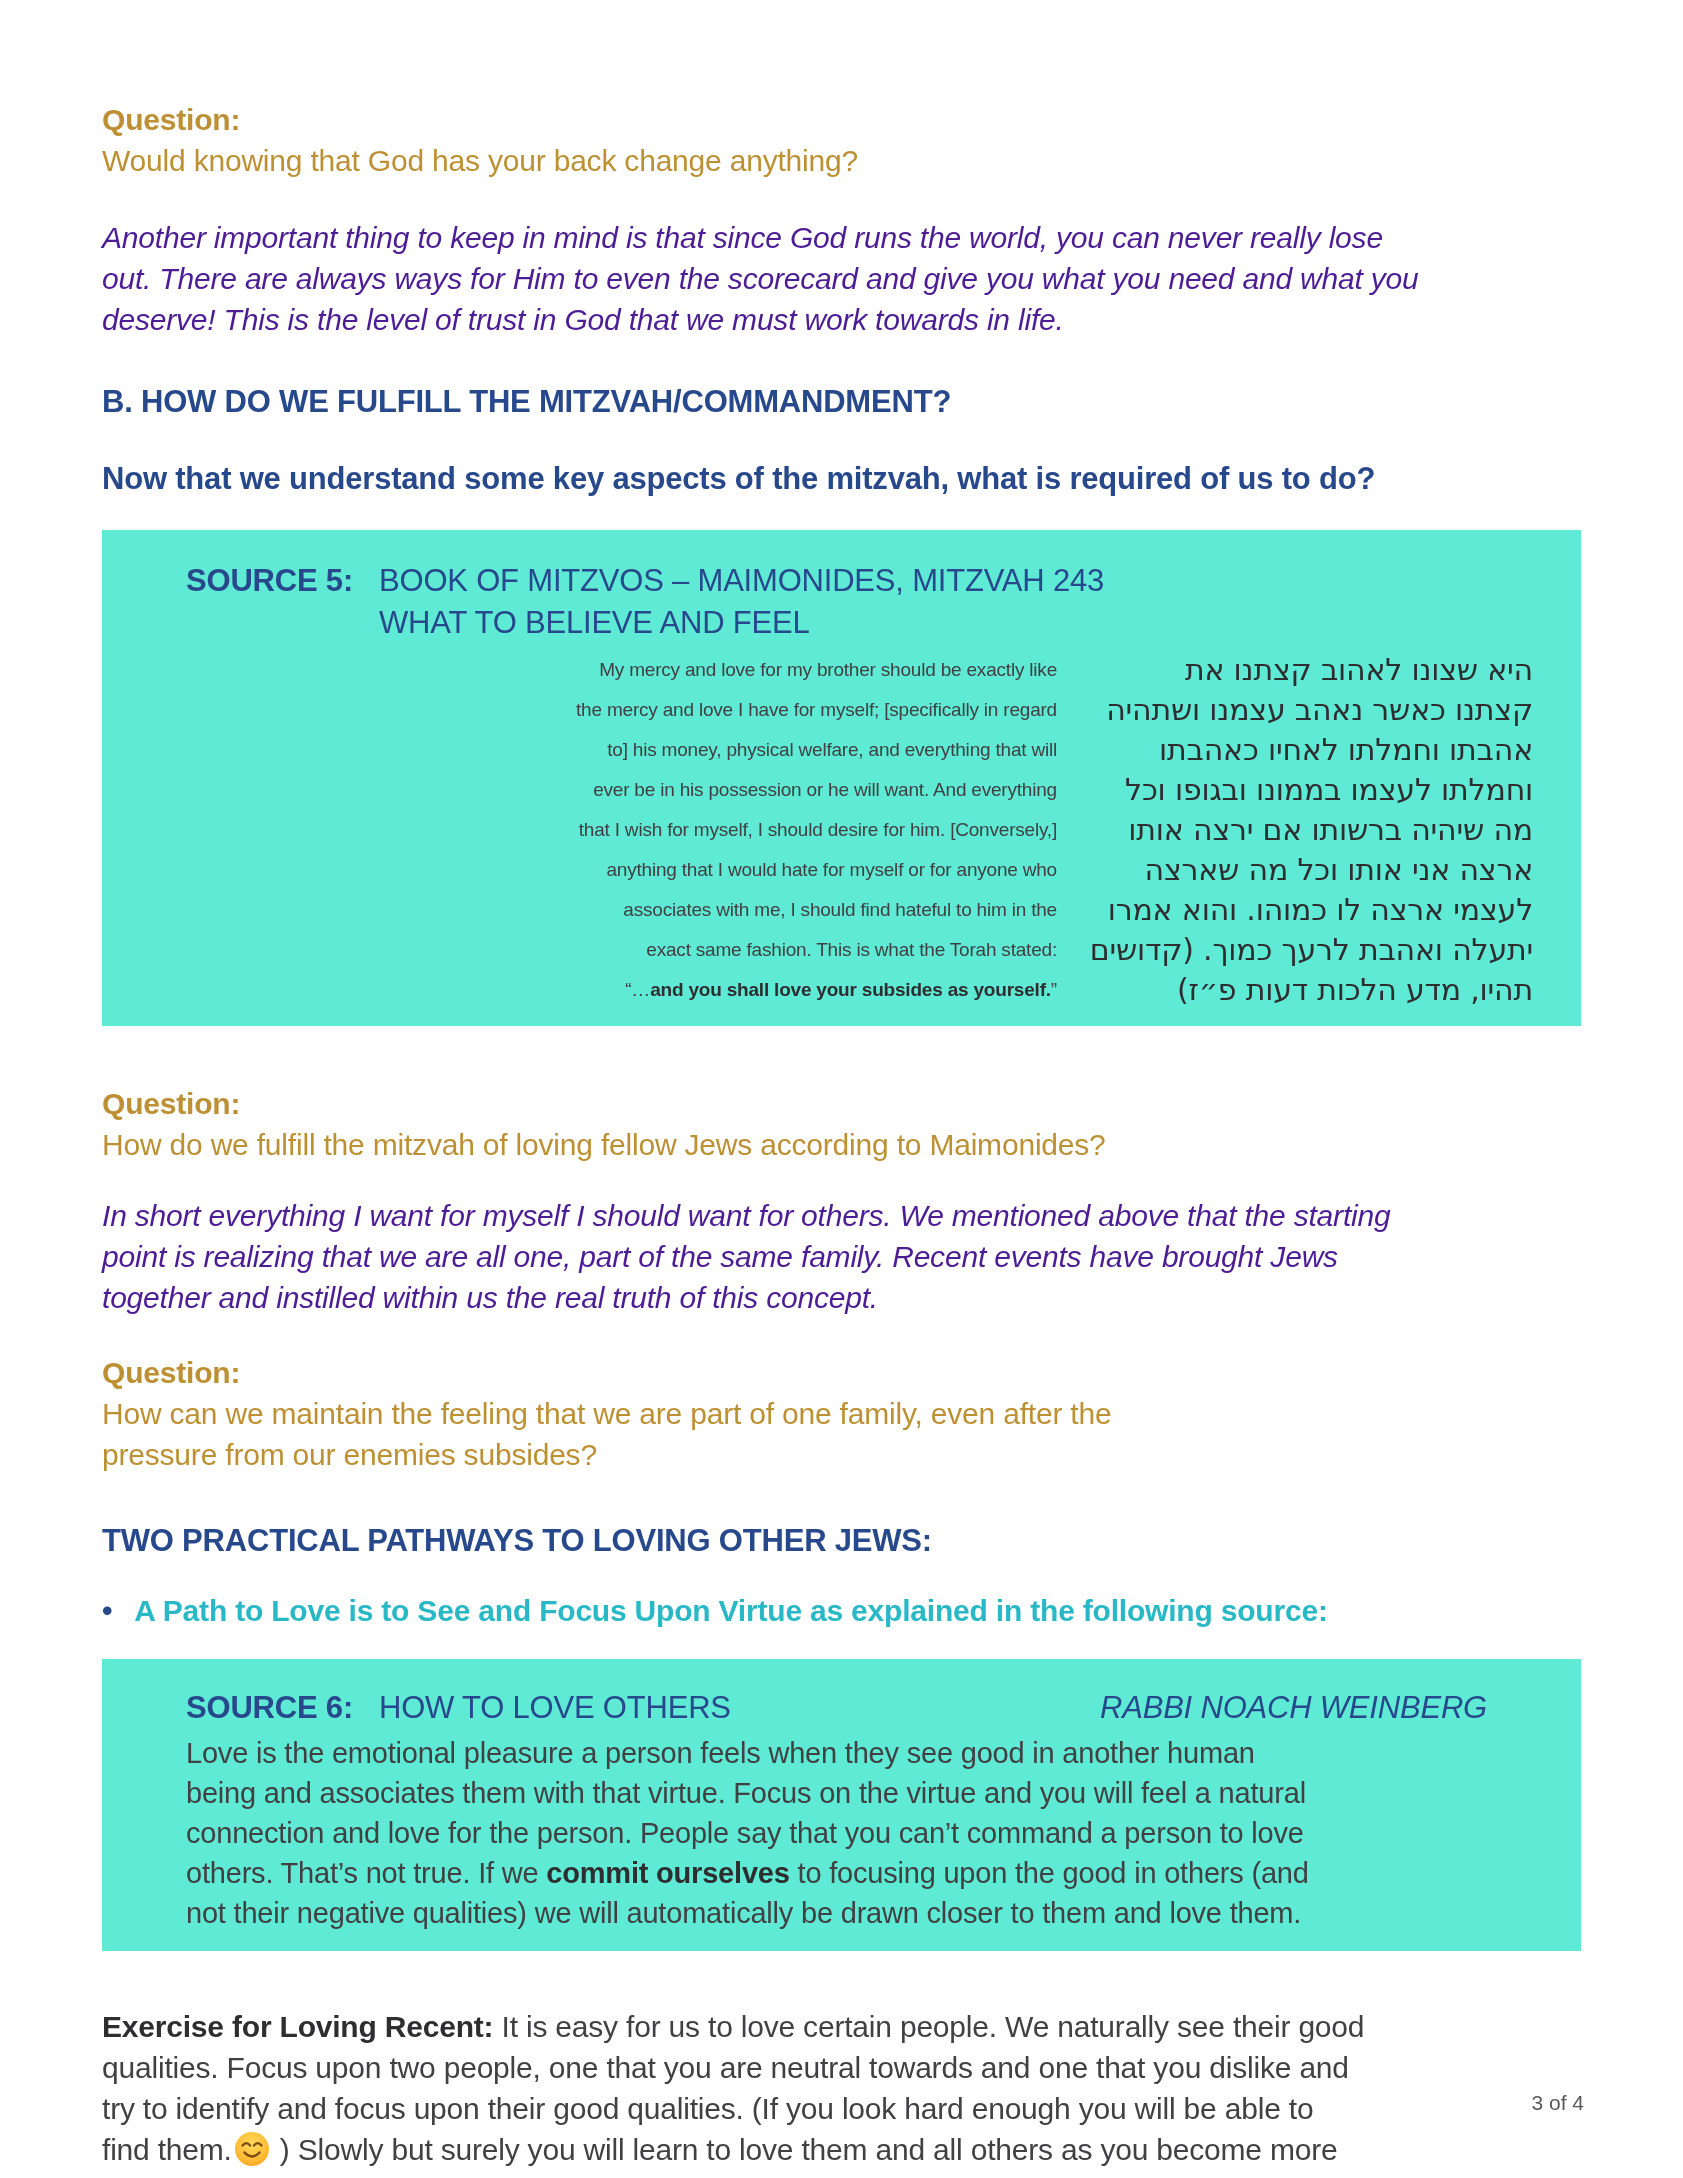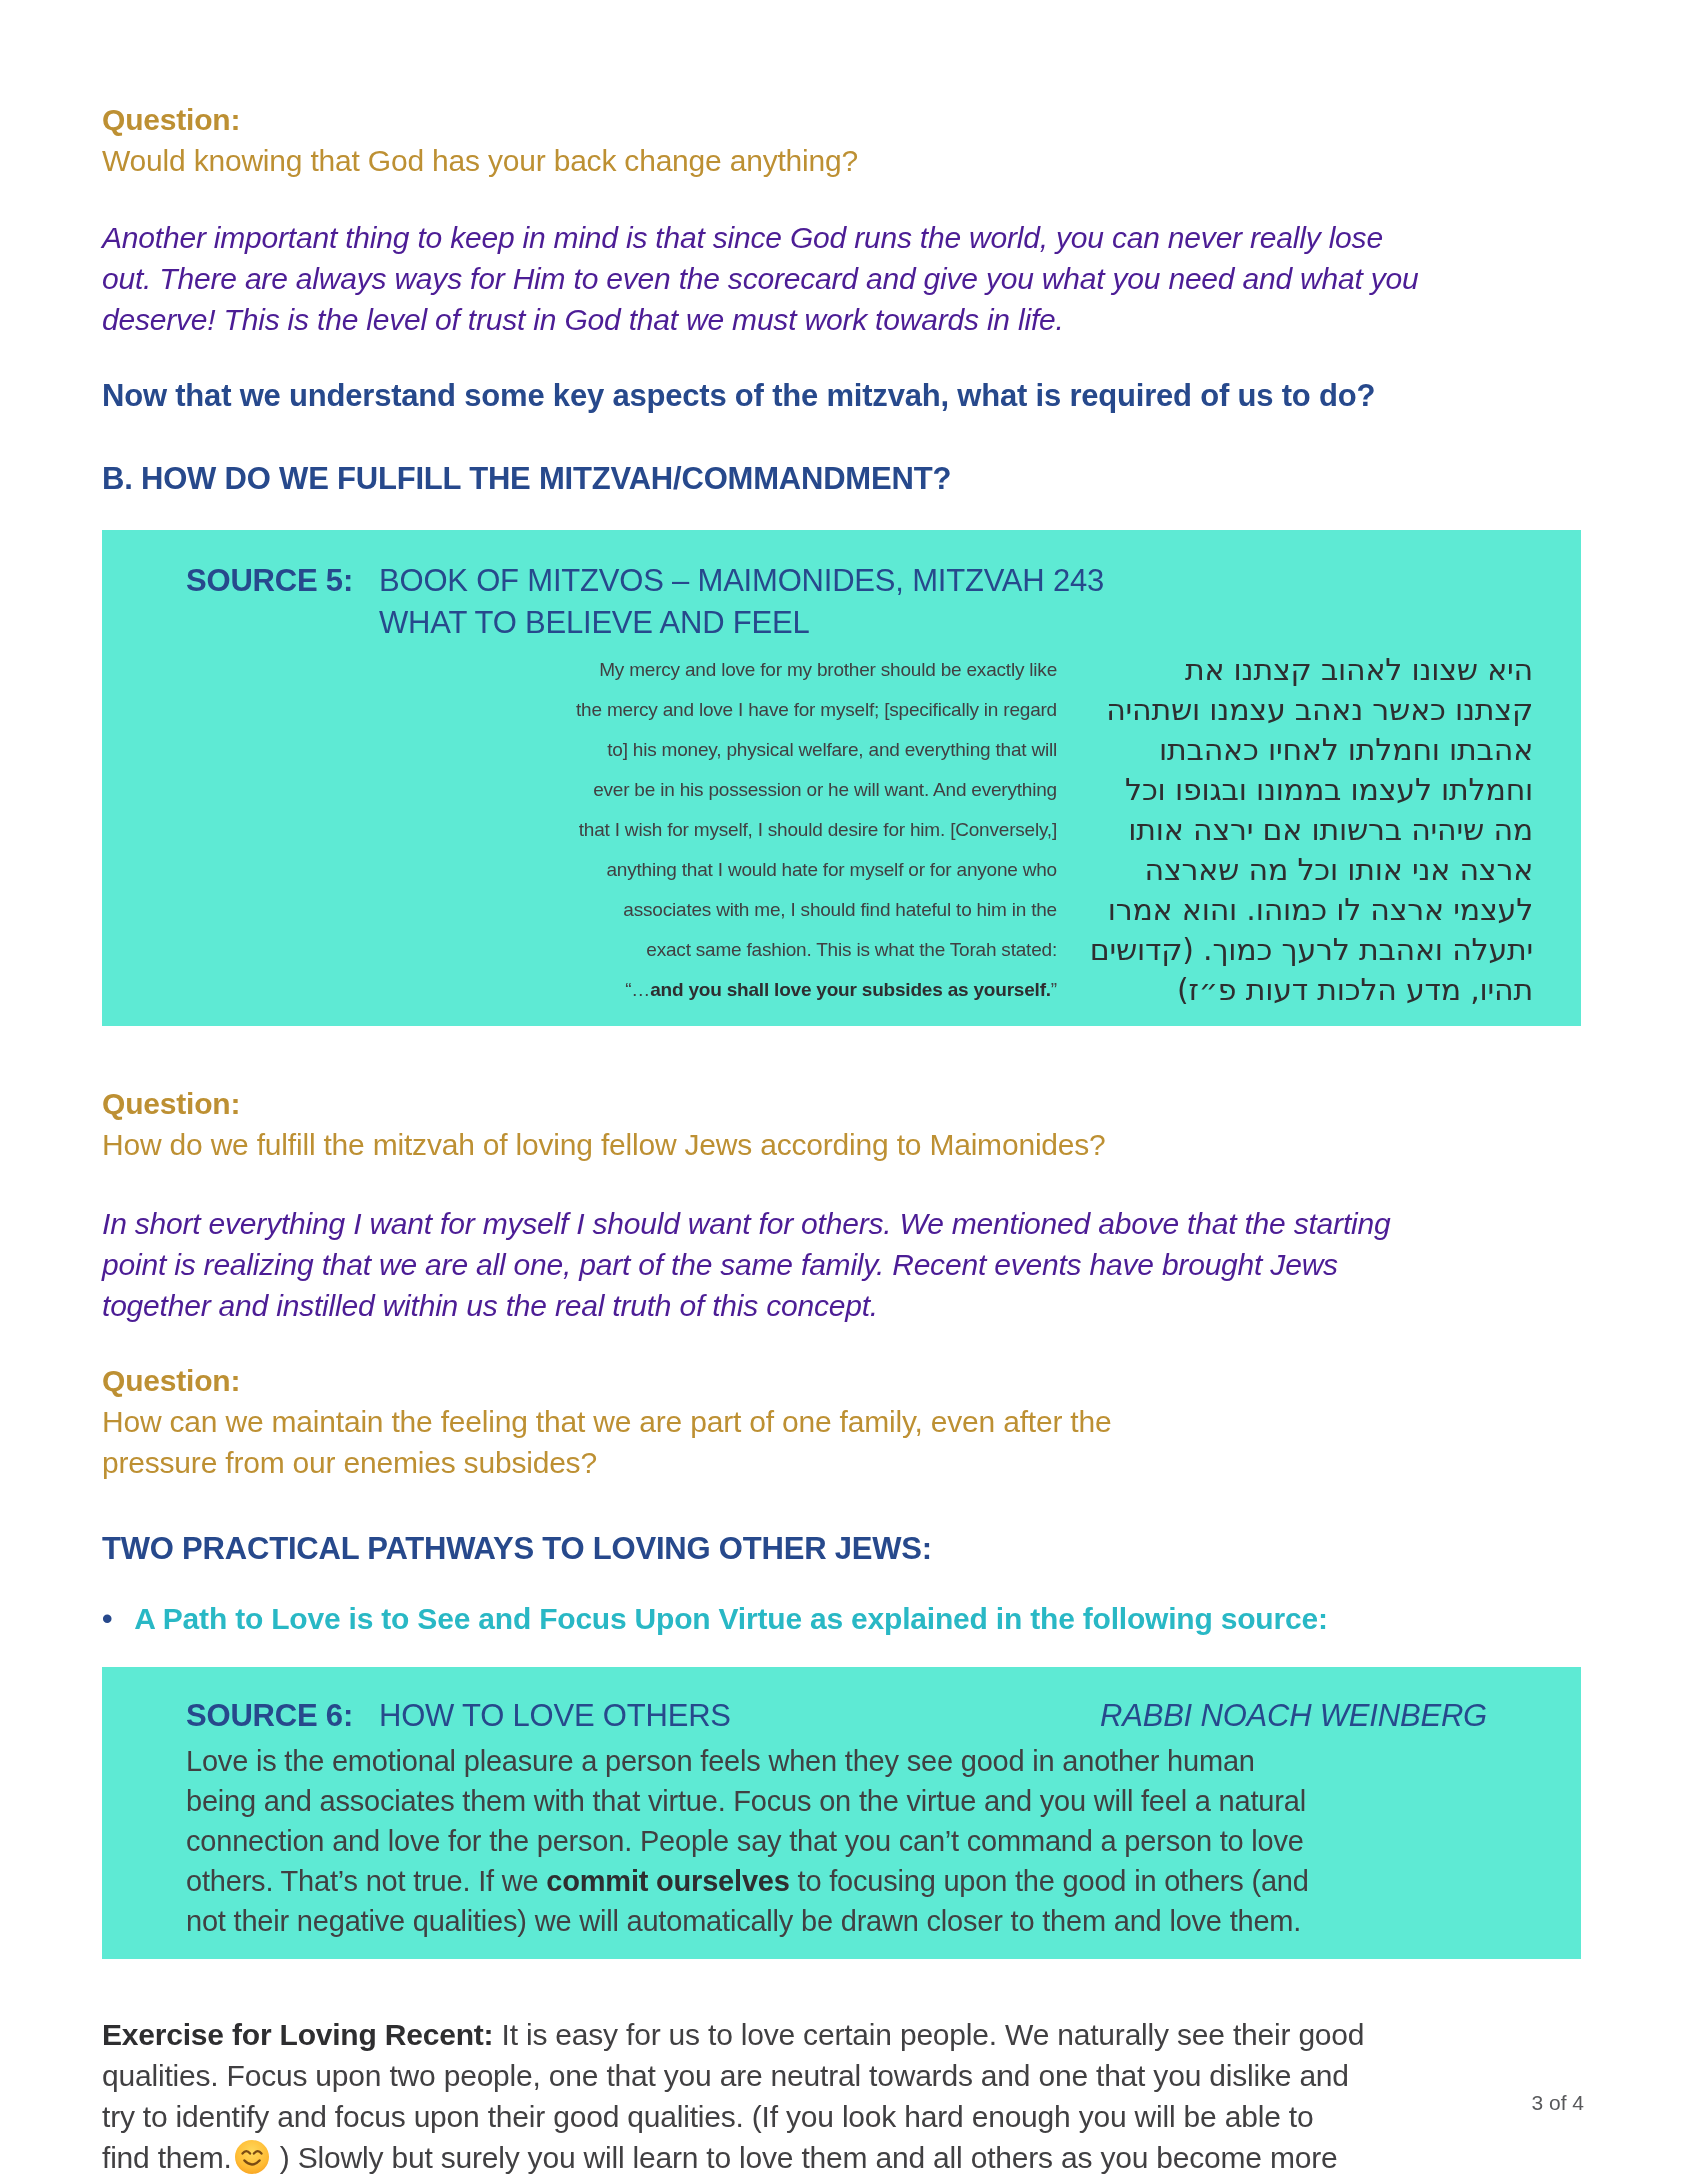--- a/index.html
+++ b/index.html
@@ -43,42 +43,42 @@
   .bullet-text{color:#29B8C5;font-weight:bold;font-size:30px;line-height:41px;}
   
   .exercise{margin-top:55px;font-size:30px;line-height:41px;color:#414042;white-space:pre-line;}
   .exercise b{color:#2e2e30;}
   .emoji{display:inline-block;vertical-align:-7px;margin:0 2px;}
   
   .mt-p1{margin-top:36px;}
   .mt-trans{margin-top:34px;}
   .mt-sb{margin-top:40px;}
   .mt-q2{margin-top:57px;}
-  .mt-p2{margin-top:38px;}
+  .mt-p2{margin-top:30px;}
   .mt-q3{margin-top:34px;}
   .mt-path{margin-top:44px;}
   .page-num{position:absolute;right:99px;bottom:63px;font-size:21px;color:#58595B;letter-spacing:0;text-align:right;}
 </style>
 </head>
 <body>
 
 <div class="page">
 
   <div class="q-row">
     <span class="q-label">Question:</span>
     <span class="q-text">Would knowing that God has your back change anything?</span>
   </div>
 
   <div class="body-par pre mt-p1">Another important thing to keep in mind is that since God runs the world, you can never really lose
 out. There are always ways for Him to even the scorecard and give you what you need and what you
 deserve! This is the level of trust in God that we must work towards in life.</div>
 
+  <div class="blue-head mt-sb">B. HOW DO WE FULFILL THE MITZVAH/COMMANDMENT?</div>
+
   <div class="blue-head mt-trans">Now that we understand some key aspects of the mitzvah, what is required of us to do?</div>
-
-  <div class="blue-head mt-sb">B. HOW DO WE FULFILL THE MITZVAH/COMMANDMENT?</div>
 
   <div class="src-box src-box1">
     <div class="src-header">
       <span class="src-label">SOURCE 5:</span>
       <span class="src-title">BOOK OF MITZVOS – MAIMONIDES, MITZVAH 243
 WHAT TO BELIEVE AND FEEL</span>
     </div>
     <div class="src5-cols">
       <div class="src5-en"><span>My mercy and love for my brother should be exactly like
 the mercy and love I have for myself; [specifically in regard

